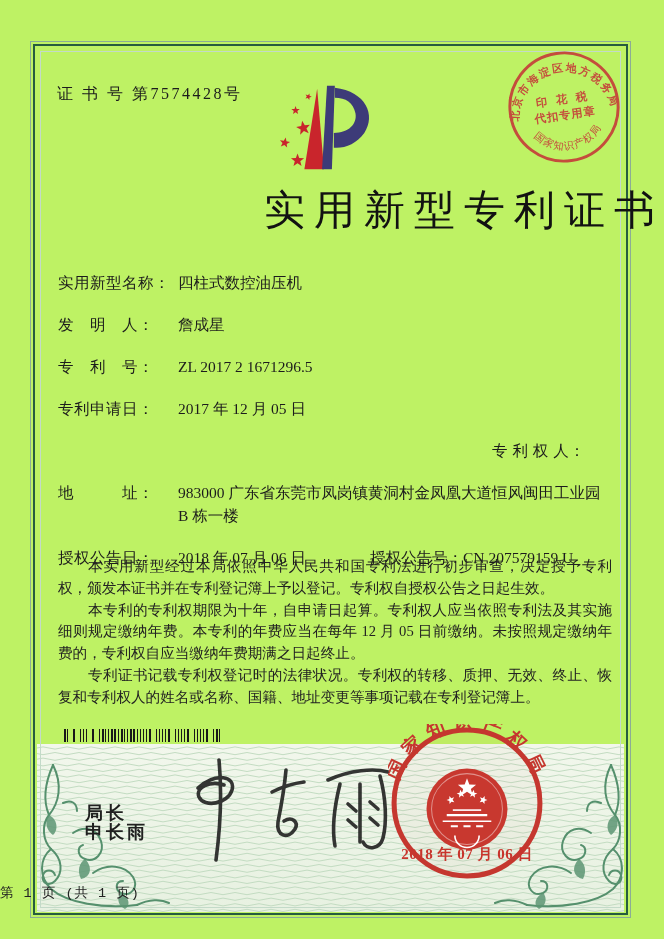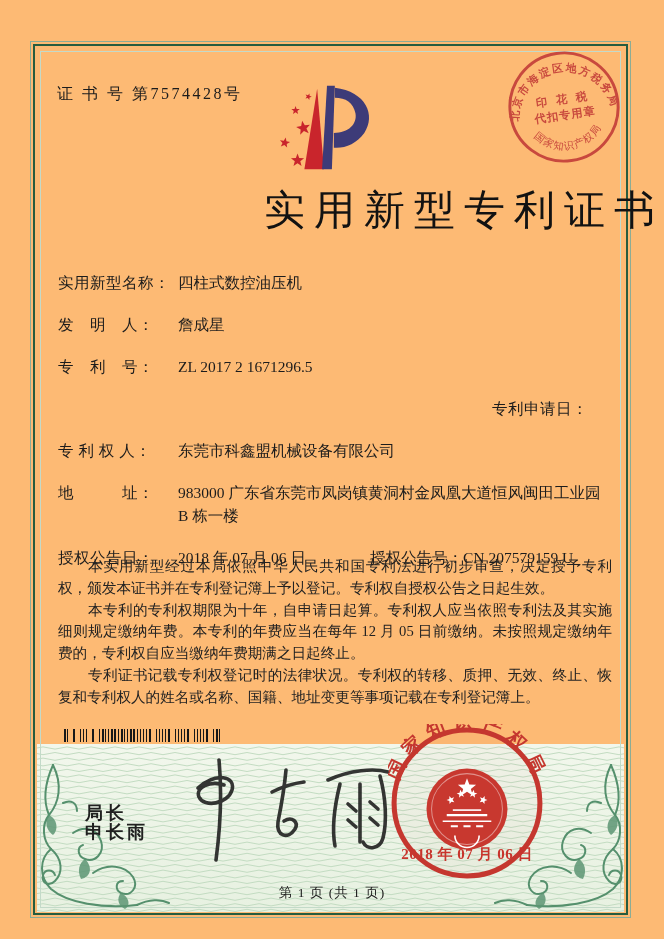--- a/index.html
+++ b/index.html
@@ -1,18 +1,18 @@
 <!DOCTYPE html>
 <html><head>
 <meta charset="utf-8">
 <style>
   html,body{margin:0;padding:0;background:#e8e8e4;}
   .page{
     position:relative;width:664px;height:939px;margin:0 auto;
-    background:#fdba74;overflow:hidden;
+    background:#bef264;overflow:hidden;
     font-family:"Liberation Serif","DejaVu Serif",serif;color:#1c1c1c;
   }
   
   .frame{position:absolute;left:30px;top:41px;width:601px;height:877px;
          border:1px solid #8cac95;padding:2px;box-sizing:border-box;z-index:1;}
   .frame-in{width:100%;height:100%;box-sizing:border-box;border:2px solid #265c3f;}
   .hairline{position:absolute;left:40px;top:51px;width:581px;height:857px;
             border:1px solid #c3dac9;box-sizing:border-box;z-index:1;}
   
   .band{position:absolute;left:37px;top:744px;width:587px;height:168px;
@@ -44,22 +44,22 @@
       #181818 3px 4px, transparent 4px 6.5px,
       #181818 6.5px 7.3px, transparent 7.3px 9.5px);}
   .director-title{position:absolute;left:85px;top:785px;font-size:18px;letter-spacing:3px;
       font-family:"Liberation Sans","DejaVu Sans",sans-serif;font-weight:600;color:#202020;z-index:3;margin-top:16px;}
   .director-name{position:absolute;left:85px;top:820px;font-size:18px;letter-spacing:3px;
       font-family:"Liberation Sans","DejaVu Sans",sans-serif;font-weight:600;color:#202020;z-index:3;}
   .signature{position:absolute;left:168px;top:752px;width:225px;height:112px;z-index:3;}
   .seal{position:absolute;left:388px;top:724px;width:158px;height:158px;z-index:4;}
   .sealdate{position:absolute;left:386px;top:845px;width:162px;text-align:center;z-index:5;
       color:#c8342c;font-size:15px;font-weight:700;letter-spacing:.5px;white-space:nowrap;}
-  .footer{position:absolute;left:0;top:884px;width:100%;text-align:center;
-      font-size:13.5px;letter-spacing:1px;color:#222;z-index:3;}
+  .footer{position:absolute;left:0;top:884px;width:100%;
+      font-size:13.5px;letter-spacing:1px;color:#222;z-index:3;font-family:Liberation Mono, monospace;}
 </style>
 </head>
 <body>
 
 <div class="page">
 
   <div class="frame">
     <div class="frame-in"></div>
   </div>
   <div class="hairline"></div>
@@ -175,24 +175,24 @@
     <div class="frow">
       <span class="flabel">发　明　人：</span>
       <span class="fvalue">詹成星</span>
     </div>
     <div class="frow">
       <span class="flabel">专　利　号：</span>
       <span class="fvalue">ZL 2017 2 1671296.5</span>
     </div>
     <div class="frow">
       <span class="flabel">专利申请日：</span>
+      <span class="fvalue">2017 年 12 月 05 日</span>
     </div>
     <div class="frow">
       <span class="flabel">专 利 权 人：</span>
-      <span class="fvalue">东莞市科鑫盟机械设备有限公司</span>
     </div>
     <div class="frow">
       <span class="flabel">地　　　址：</span>
       <span class="fvalue">983000 广东省东莞市凤岗镇黄洞村金凤凰大道恒风闽田工业园 B 栋一楼</span>
     </div>
     <div class="grantrow">
       <span class="flabel">授权公告日：</span>
       <span>2018 年 07 月 06 日</span>
       <span class="grant-right">
         <span>授权公告号：</span>

